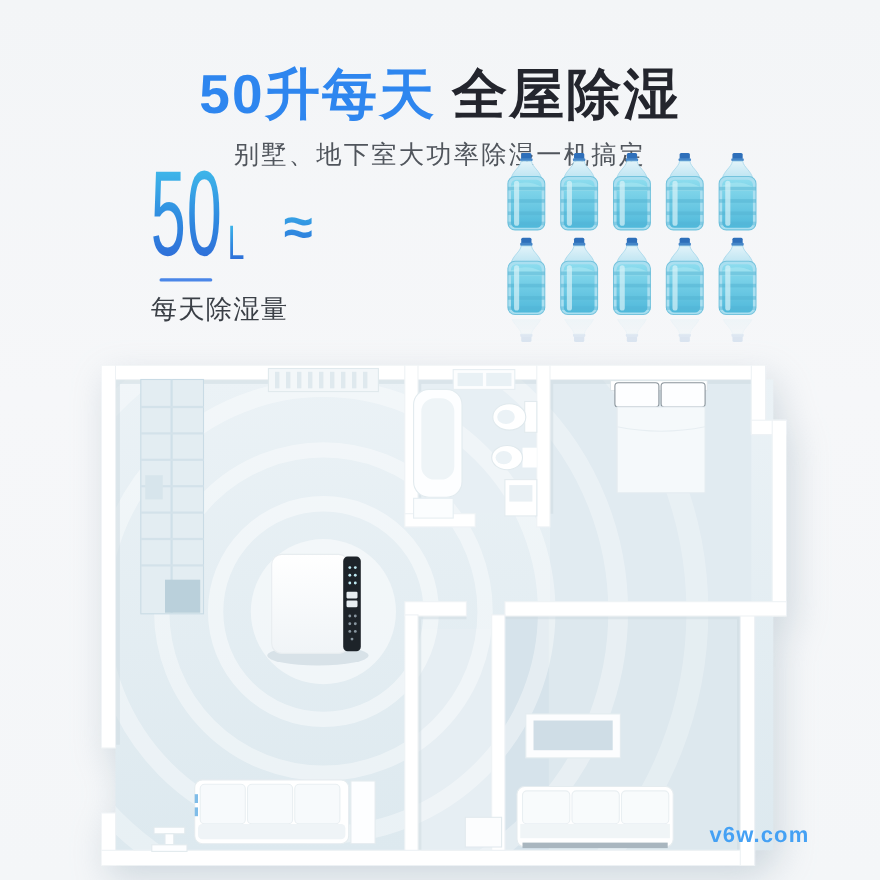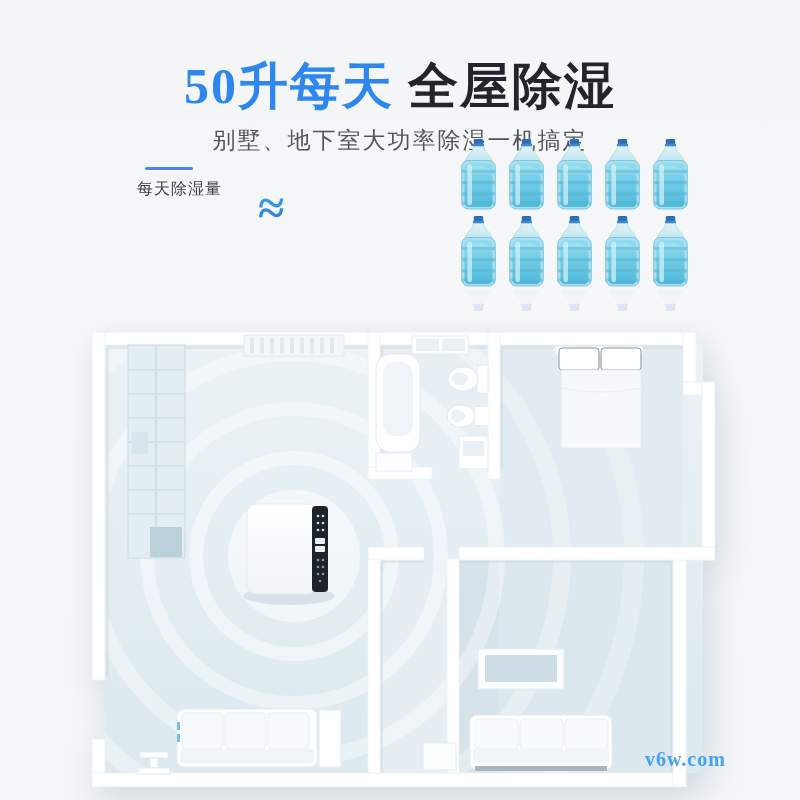--- a/index.html
+++ b/index.html
@@ -1,18 +1,18 @@
 <!DOCTYPE html>
 <html><head>
 <meta charset="utf-8">
 <style>
   html,body{margin:0;padding:0;}
   body{font-family:"Liberation Sans","DejaVu Sans",sans-serif;background:#eef0f2;}
   .canvas{position:relative;width:800px;height:800px;overflow:hidden;
-    background:linear-gradient(180deg,#f3f5f7 0%,#f6f7f9 45%,#f4f6f8 100%);font-family:Liberation Serif, serif;}
+    background:linear-gradient(180deg,#f3f5f7 0%,#f6f7f9 45%,#f4f6f8 100%);}
   
   .title{position:absolute;top:22px;left:0;width:100%;text-align:center;
     font-size:50px;font-weight:700;letter-spacing:2px;line-height:1.2;}
   .title .hl{color:#2e86ef;margin-right:14px;}
   .title .rest{color:#23252d;}
   .subtitle{position:absolute;top:102px;left:0;width:100%;text-align:center;
     font-size:23px;color:#50555c;letter-spacing:2px;}
   
   .stat{position:absolute;display:flex;flex-direction:column;}
   .stat-50{left:137px;top:152px;}
@@ -21,21 +21,21 @@
   .grad-text{background:linear-gradient(180deg,#3fb9ea 0%,#2f8ae0 55%,#2f6cd8 100%);
     -webkit-background-clip:text;background-clip:text;color:transparent;}
   .num{font-size:110px;line-height:.78;font-weight:300;display:inline-block;
     transform:scaleX(.52);transform-origin:left bottom;letter-spacing:2px;margin-right:-58px;}
   .unit-l{font-size:44px;line-height:.8;font-weight:300;display:inline-block;
     transform:scaleX(.62);transform-origin:left bottom;margin-left:2px;}
   .unit-cjk{font-size:36px;line-height:1;font-weight:500;margin-left:4px;margin-bottom:1px;}
   .rule{width:48px;height:3px;border-radius:2px;background:#4a86e8;margin-top:15px;}
   .stat-50 .rule{margin-left:8px;}
   .stat-10 .rule{margin-left:34px;}
-  .stat-label{margin-top:9px;font-size:16px;color:#3a3f46;letter-spacing:1px;white-space:nowrap;}
+  .stat-label{margin-top:9px;font-size:24px;color:#3a3f46;letter-spacing:1px;white-space:nowrap;}
   .approx{position:absolute;left:258px;top:184px;font-size:48px;font-weight:700;line-height:1;}
   
   .bottles{position:absolute;left:458px;top:138px;width:240px;}
   .bottle-row{display:flex;gap:7px;height:73px;}
   .bottle-row + .bottle-row{margin-top:4px;}
   .bottle-row svg{width:41px;height:73px;flex:0 0 auto;}
   .bottle-reflection{display:flex;gap:7px;height:22px;overflow:hidden;margin-top:2px;
     opacity:.13;transform:scaleY(-1);}
   .bottle-reflection svg{width:41px;height:73px;flex:0 0 auto;}
   
@@ -62,20 +62,24 @@
 </svg>
 
 <div class="canvas">
 
   <h1 class="title">
     <span class="hl">50升每天</span><span class="rest">全屋除湿</span>
   </h1>
   <p class="subtitle">别墅、地下室大功率除湿一机搞定</p>
 
   <div class="stat stat-50">
+    <div class="bignum-row">
+      <span class="num grad-text">50</span>
+      <span class="unit-l grad-text">L</span>
+    </div>
     <div class="rule"></div>
     <div class="stat-label">每天除湿量</div>
   </div>
 
   <div class="approx grad-text">≈</div>
 
 
   <div class="bottles">
     <div class="bottle-row">
   <svg viewBox="0 0 44 78">

